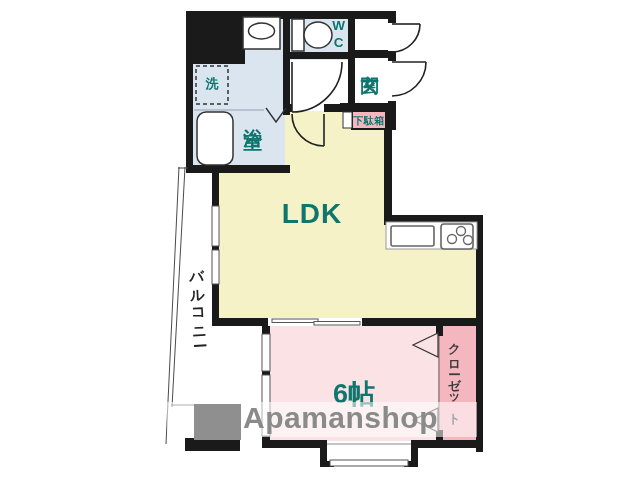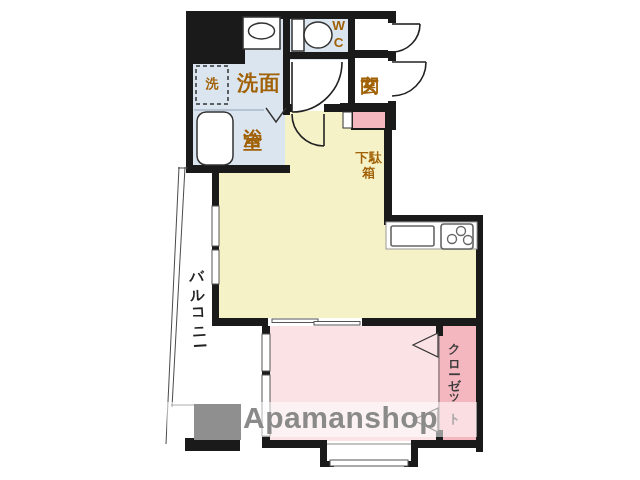--- a/index.html
+++ b/index.html
@@ -7,21 +7,21 @@
          font-family:"Liberation Sans","DejaVu Sans",sans-serif;}
   #plan-svg{position:absolute;left:0;top:0;z-index:1;}
   .w{fill:var(--wall,#1a1a1a);}
   .f-san{fill:var(--san,#dbe5f0);}
   .f-ldk{fill:var(--ldk,#f6f2c8);}
   .f-room{fill:var(--room,#fbe2e5);}
   .f-pink{fill:var(--pink,#f4b6bf);}
   .thin{stroke:#4a4a4a;stroke-width:1;fill:none;}
   .arc{stroke:#222;stroke-width:1.6;fill:none;}
   .fix{fill:#fff;stroke:#333;stroke-width:1.5;}
-  .lbl{position:absolute;z-index:2;color:#a16207;font-weight:bold;line-height:1.15;}
+  .lbl{position:absolute;z-index:2;color:#0f766e;font-weight:bold;line-height:1.15;}
   .ctr{text-align:center;}
   .vert{writing-mode:vertical-rl;text-orientation:upright;}
   #wm-band{position:absolute;z-index:3;left:167px;top:402px;width:310px;height:35px;
            background:rgba(255,255,255,0.55);}
   #wm-box{position:absolute;z-index:4;left:194px;top:404px;width:47px;height:36px;background:#8f8f8f;}
   #wm-text{position:absolute;z-index:4;left:243px;top:401px;font-size:30px;font-weight:600;
            color:var(--wm,#8a8a8a);letter-spacing:0.5px;}
 </style>
 </head>
 <body>
@@ -132,28 +132,29 @@
         <rect x="441" y="224" width="32" height="25" rx="3" fill="#fff" stroke="#666" stroke-width="1.6"></rect>
         <circle cx="461" cy="231" r="4.5" fill="#fff" stroke="#666" stroke-width="1.4"></circle>
         <circle cx="452" cy="239" r="4.5" fill="#fff" stroke="#666" stroke-width="1.4"></circle>
         <circle cx="468" cy="240" r="4.5" fill="#fff" stroke="#666" stroke-width="1.4"></circle>
       </g>
       <rect class="f-pink" x="352" y="111" width="34" height="18" stroke="#1a1a1a" stroke-width="2"></rect>
       <rect x="343" y="112" width="9" height="16" fill="#fff" stroke="#333" stroke-width="1"></rect>
     </g>
   </svg>
 
-  <div class="lbl ctr" style="left:226px;top:71px;width:66px;font-size:21px;letter-spacing:1px;">洗面</div>
   <div class="lbl ctr" style="left:196px;top:77px;width:32px;font-size:13px;">洗</div>
   <div class="lbl vert" style="left:242px;top:114px;height:62px;font-size:19px;letter-spacing:2px;">浴室</div>
   <div class="lbl ctr" style="left:330px;top:18px;width:17px;font-size:13.5px;word-break:break-all;line-height:1.25;">WC</div>
   <div class="lbl vert" style="left:359px;top:61px;height:48px;font-size:18px;letter-spacing:2px;">玄関</div>
-  <div class="lbl ctr" style="left:352px;top:115px;width:34px;font-size:13px;letter-spacing:0.5px;margin-top:36px;">下駄箱</div>
+  <div class="lbl ctr" style="left:352px;top:115px;width:34px;font-size:10px;letter-spacing:0.5px;">下駄箱</div>
 
+  <div class="lbl ctr" style="left:247px;top:198px;width:130px;font-size:28px;letter-spacing:1px;">LDK</div>
 
+  <div class="lbl ctr" style="left:303px;top:379px;width:102px;font-size:27px;">6帖</div>
 
   <div class="lbl vert" style="left:447px;top:334px;height:104px;font-size:12.5px;letter-spacing:2.5px;color:#3a3a3a;">クローゼット</div>
   <div class="lbl vert" style="left:187px;top:260px;height:140px;font-size:14.5px;letter-spacing:3px;font-weight:600;color:#222;transform:rotate(-3deg);transform-origin:top center;">バルコニー</div>
 
   <div id="wm-band"></div>
   <div id="wm-box"></div>
   <div id="wm-text">Apamanshop</div>
 
 </div>
 

